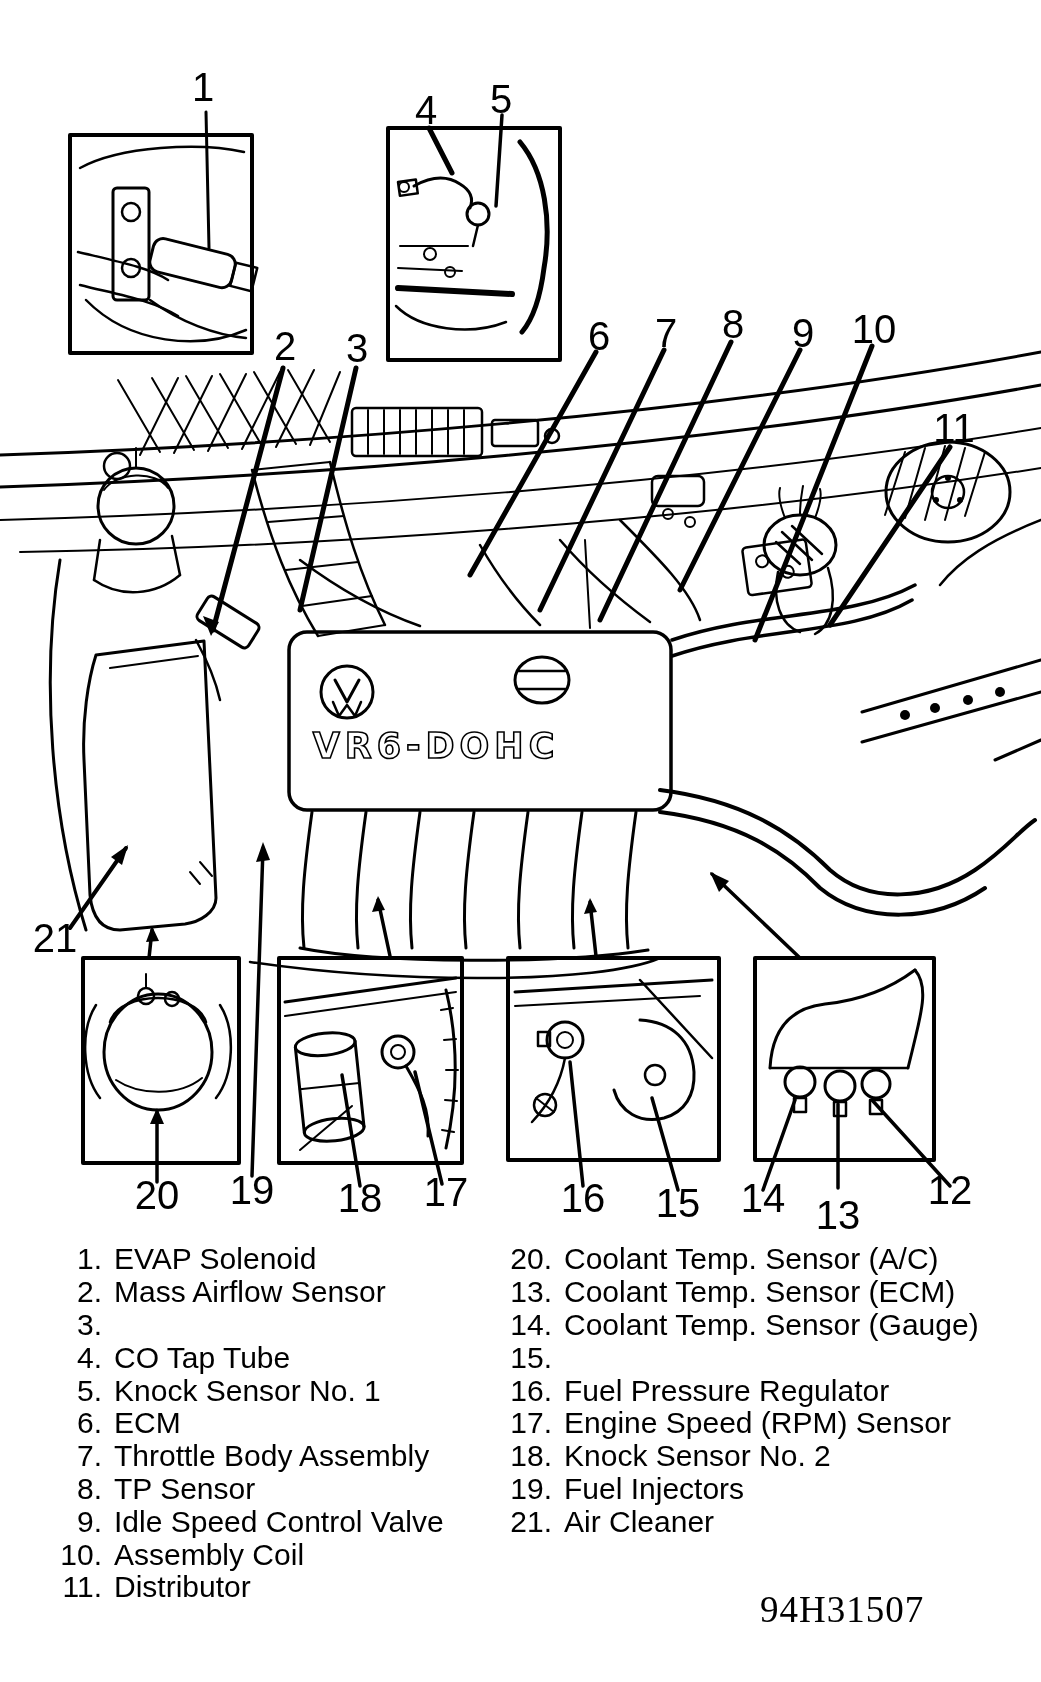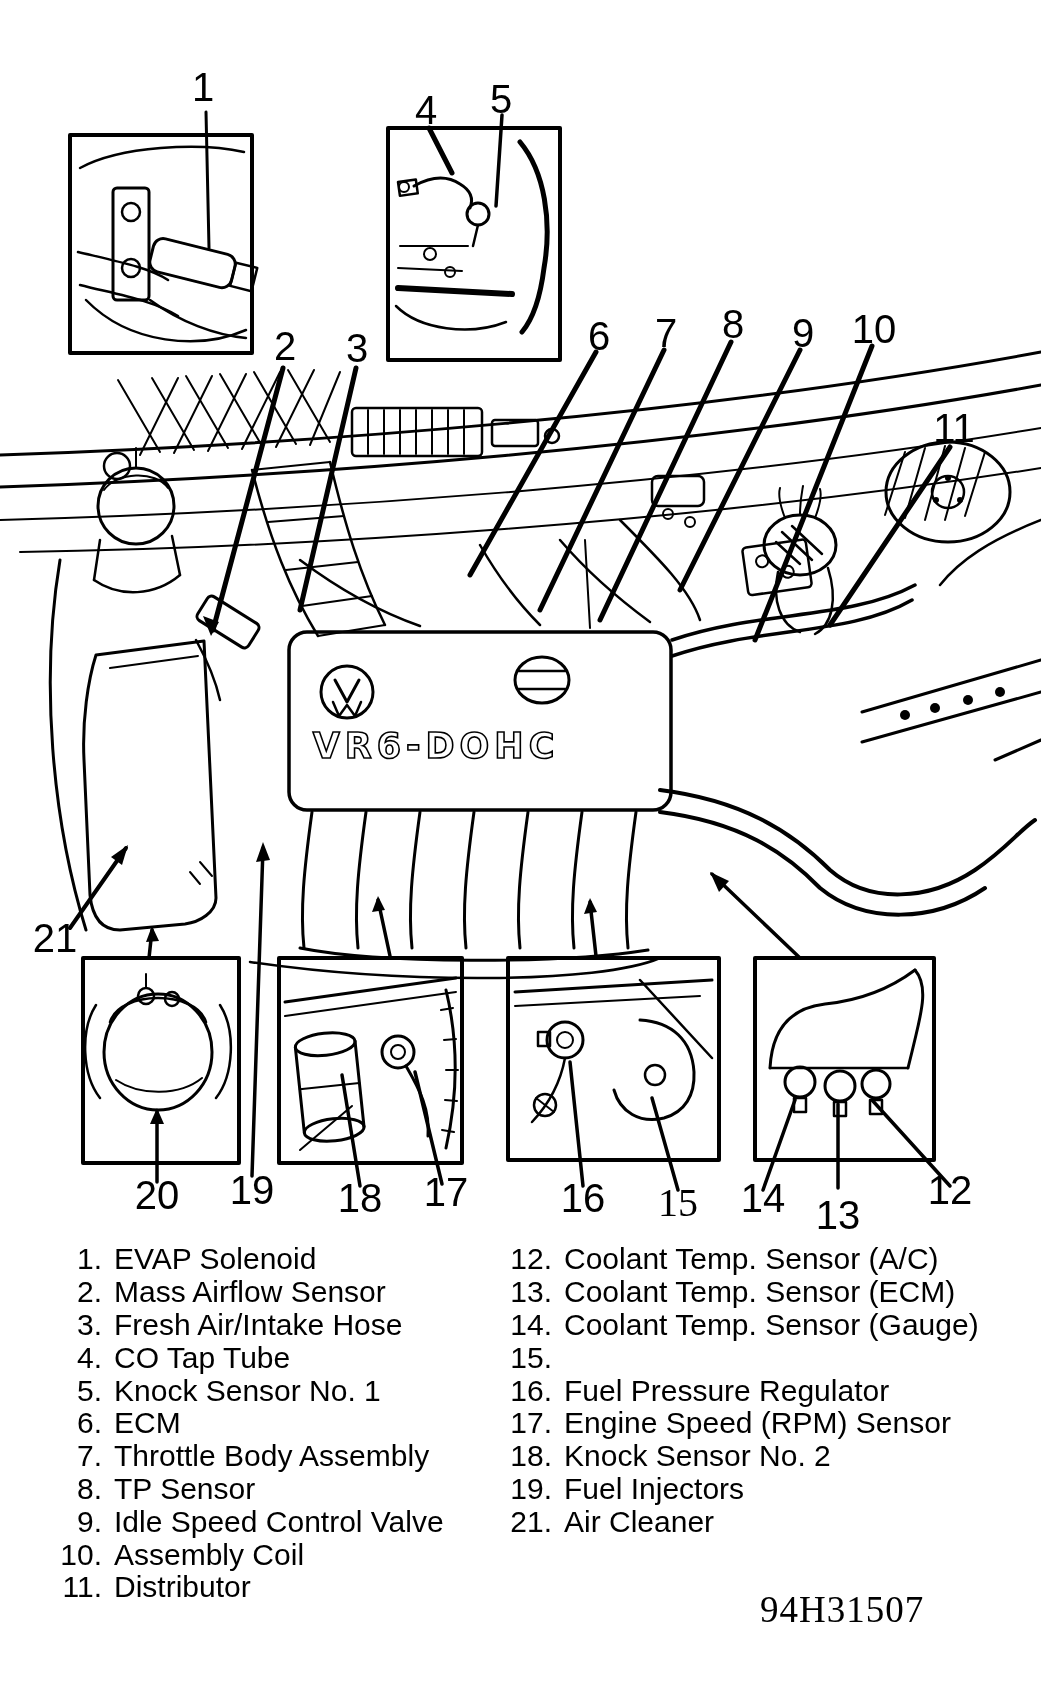--- a/index.html
+++ b/index.html
@@ -328,42 +328,41 @@
       <div class="callout" style="left: 501px; top: 99px;">5</div>
       <div class="callout" style="left: 599px; top: 336px;">6</div>
       <div class="callout" style="left: 666px; top: 333px;">7</div>
       <div class="callout" style="left: 733px; top: 324px;">8</div>
       <div class="callout" style="left: 803px; top: 333px;">9</div>
       <div class="callout" style="left: 874px; top: 329px;">10</div>
       <div class="callout" style="left: 954px; top: 428px;">11</div>
       <div class="callout" style="left: 950px; top: 1190px;">12</div>
       <div class="callout" style="left: 838px; top: 1195px; margin-top: 20px;">13</div>
       <div class="callout" style="left: 763px; top: 1198px;">14</div>
-      <div class="callout" style="left: 678px; top: 1203px; font-family: Liberation Serif, serif;">15</div>
+      <div class="callout" style="left: 678px; top: 1203px;">15</div>
       <div class="callout" style="left: 583px; top: 1198px;">16</div>
       <div class="callout" style="left: 446px; top: 1192px;">17</div>
       <div class="callout" style="left: 360px; top: 1198px; text-align: center;">18</div>
       <div class="callout" style="left: 252px; top: 1190px;">19</div>
       <div class="callout" style="left: 157px; top: 1195px; text-align: right;">20</div>
       <div class="callout" style="left: 55px; top: 938px;">21</div>
     </div>
 
   <div class="legend">
     <div class="legend-col left">
         <div class="legend-row">
           <span class="num">1.</span>
           <span class="label">EVAP Solenoid</span>
         </div>
         <div class="legend-row">
           <span class="num">2.</span>
           <span class="label">Mass Airflow Sensor</span>
         </div>
         <div class="legend-row">
           <span class="num">3.</span>
-          <span class="label">Fresh Air/Intake Hose</span>
         </div>
         <div class="legend-row">
           <span class="num">4.</span>
           <span class="label">CO Tap Tube</span>
         </div>
         <div class="legend-row">
           <span class="num">5.</span>
           <span class="label">Knock Sensor No. 1</span>
         </div>
         <div class="legend-row">
@@ -386,21 +385,21 @@
           <span class="num">10.</span>
           <span class="label">Assembly Coil</span>
         </div>
         <div class="legend-row">
           <span class="num">11.</span>
           <span class="label">Distributor</span>
         </div>
       </div>
     <div class="legend-col right">
         <div class="legend-row">
-          <span class="num">12.</span>
+          <span class="num">20.</span>
           <span class="label">Coolant Temp. Sensor (A/C)</span>
         </div>
         <div class="legend-row">
           <span class="num">13.</span>
           <span class="label">Coolant Temp. Sensor (ECM)</span>
         </div>
         <div class="legend-row">
           <span class="num">14.</span>
           <span class="label">Coolant Temp. Sensor (Gauge)</span>
         </div>

